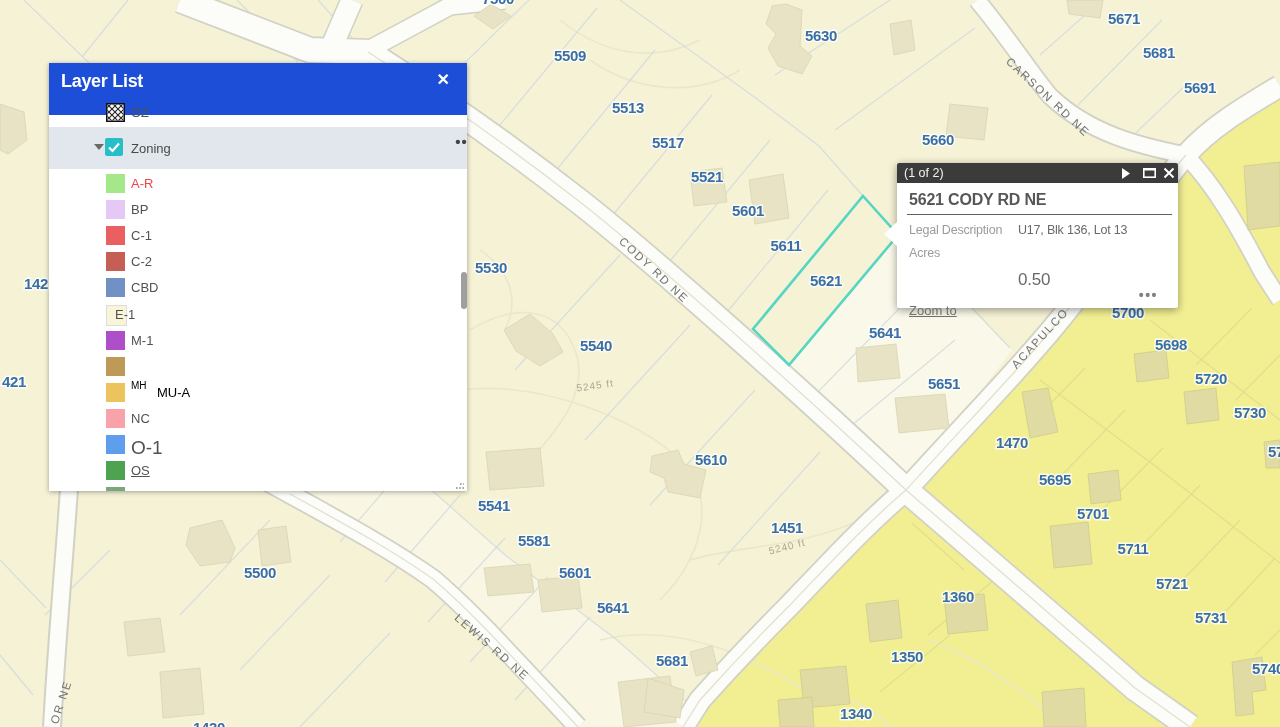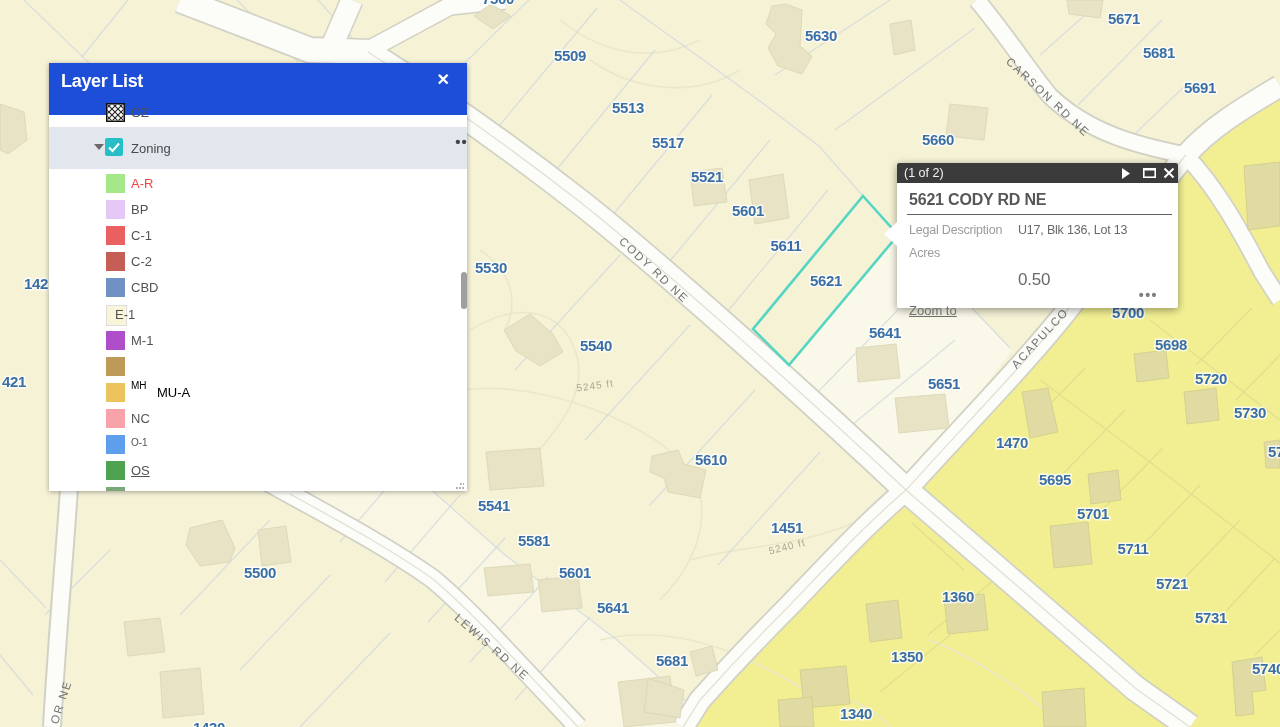--- a/index.html
+++ b/index.html
@@ -345,21 +345,21 @@
     <div style="position:absolute;left:57px;top:213.8px;width:19px;height:19px;background:#ECC45E;"></div>
 
     <div style="position:absolute;left:82px;top:215.8px;font-size:13px;color:#000000;margin-left:26px;">MU-A</div>
 
     <div style="position:absolute;left:57px;top:239.9px;width:19px;height:19px;background:#F8A2AA;"></div>
 
     <div style="position:absolute;left:82px;top:241.9px;font-size:13px;color:#525252;">NC</div>
 
     <div style="position:absolute;left:57px;top:266.0px;width:19px;height:19px;background:#5E9EED;"></div>
 
-    <div style="position:absolute;left:82px;top:268.0px;font-size:10px;color:#525252;">O-1</div>
+    <div style="position:absolute;left:82px;top:268.0px;font-size:19px;color:#525252;">O-1</div>
 
     <div style="position:absolute;left:57px;top:292.1px;width:19px;height:19px;background:#4FA24F;"></div>
 
     <div style="position:absolute;left:82px;top:294.1px;font-size:13px;color:#525252;text-decoration:underline;">OS</div>
 
     <div style="position:absolute;left:57px;top:318.2px;width:19px;height:11px;background:#7aa87a;"></div>
   </div>
 
   <div style="position:absolute;right:0px;top:209px;width:6px;height:37px;background:#9f9f9f;border-radius:3px;"></div>
 

